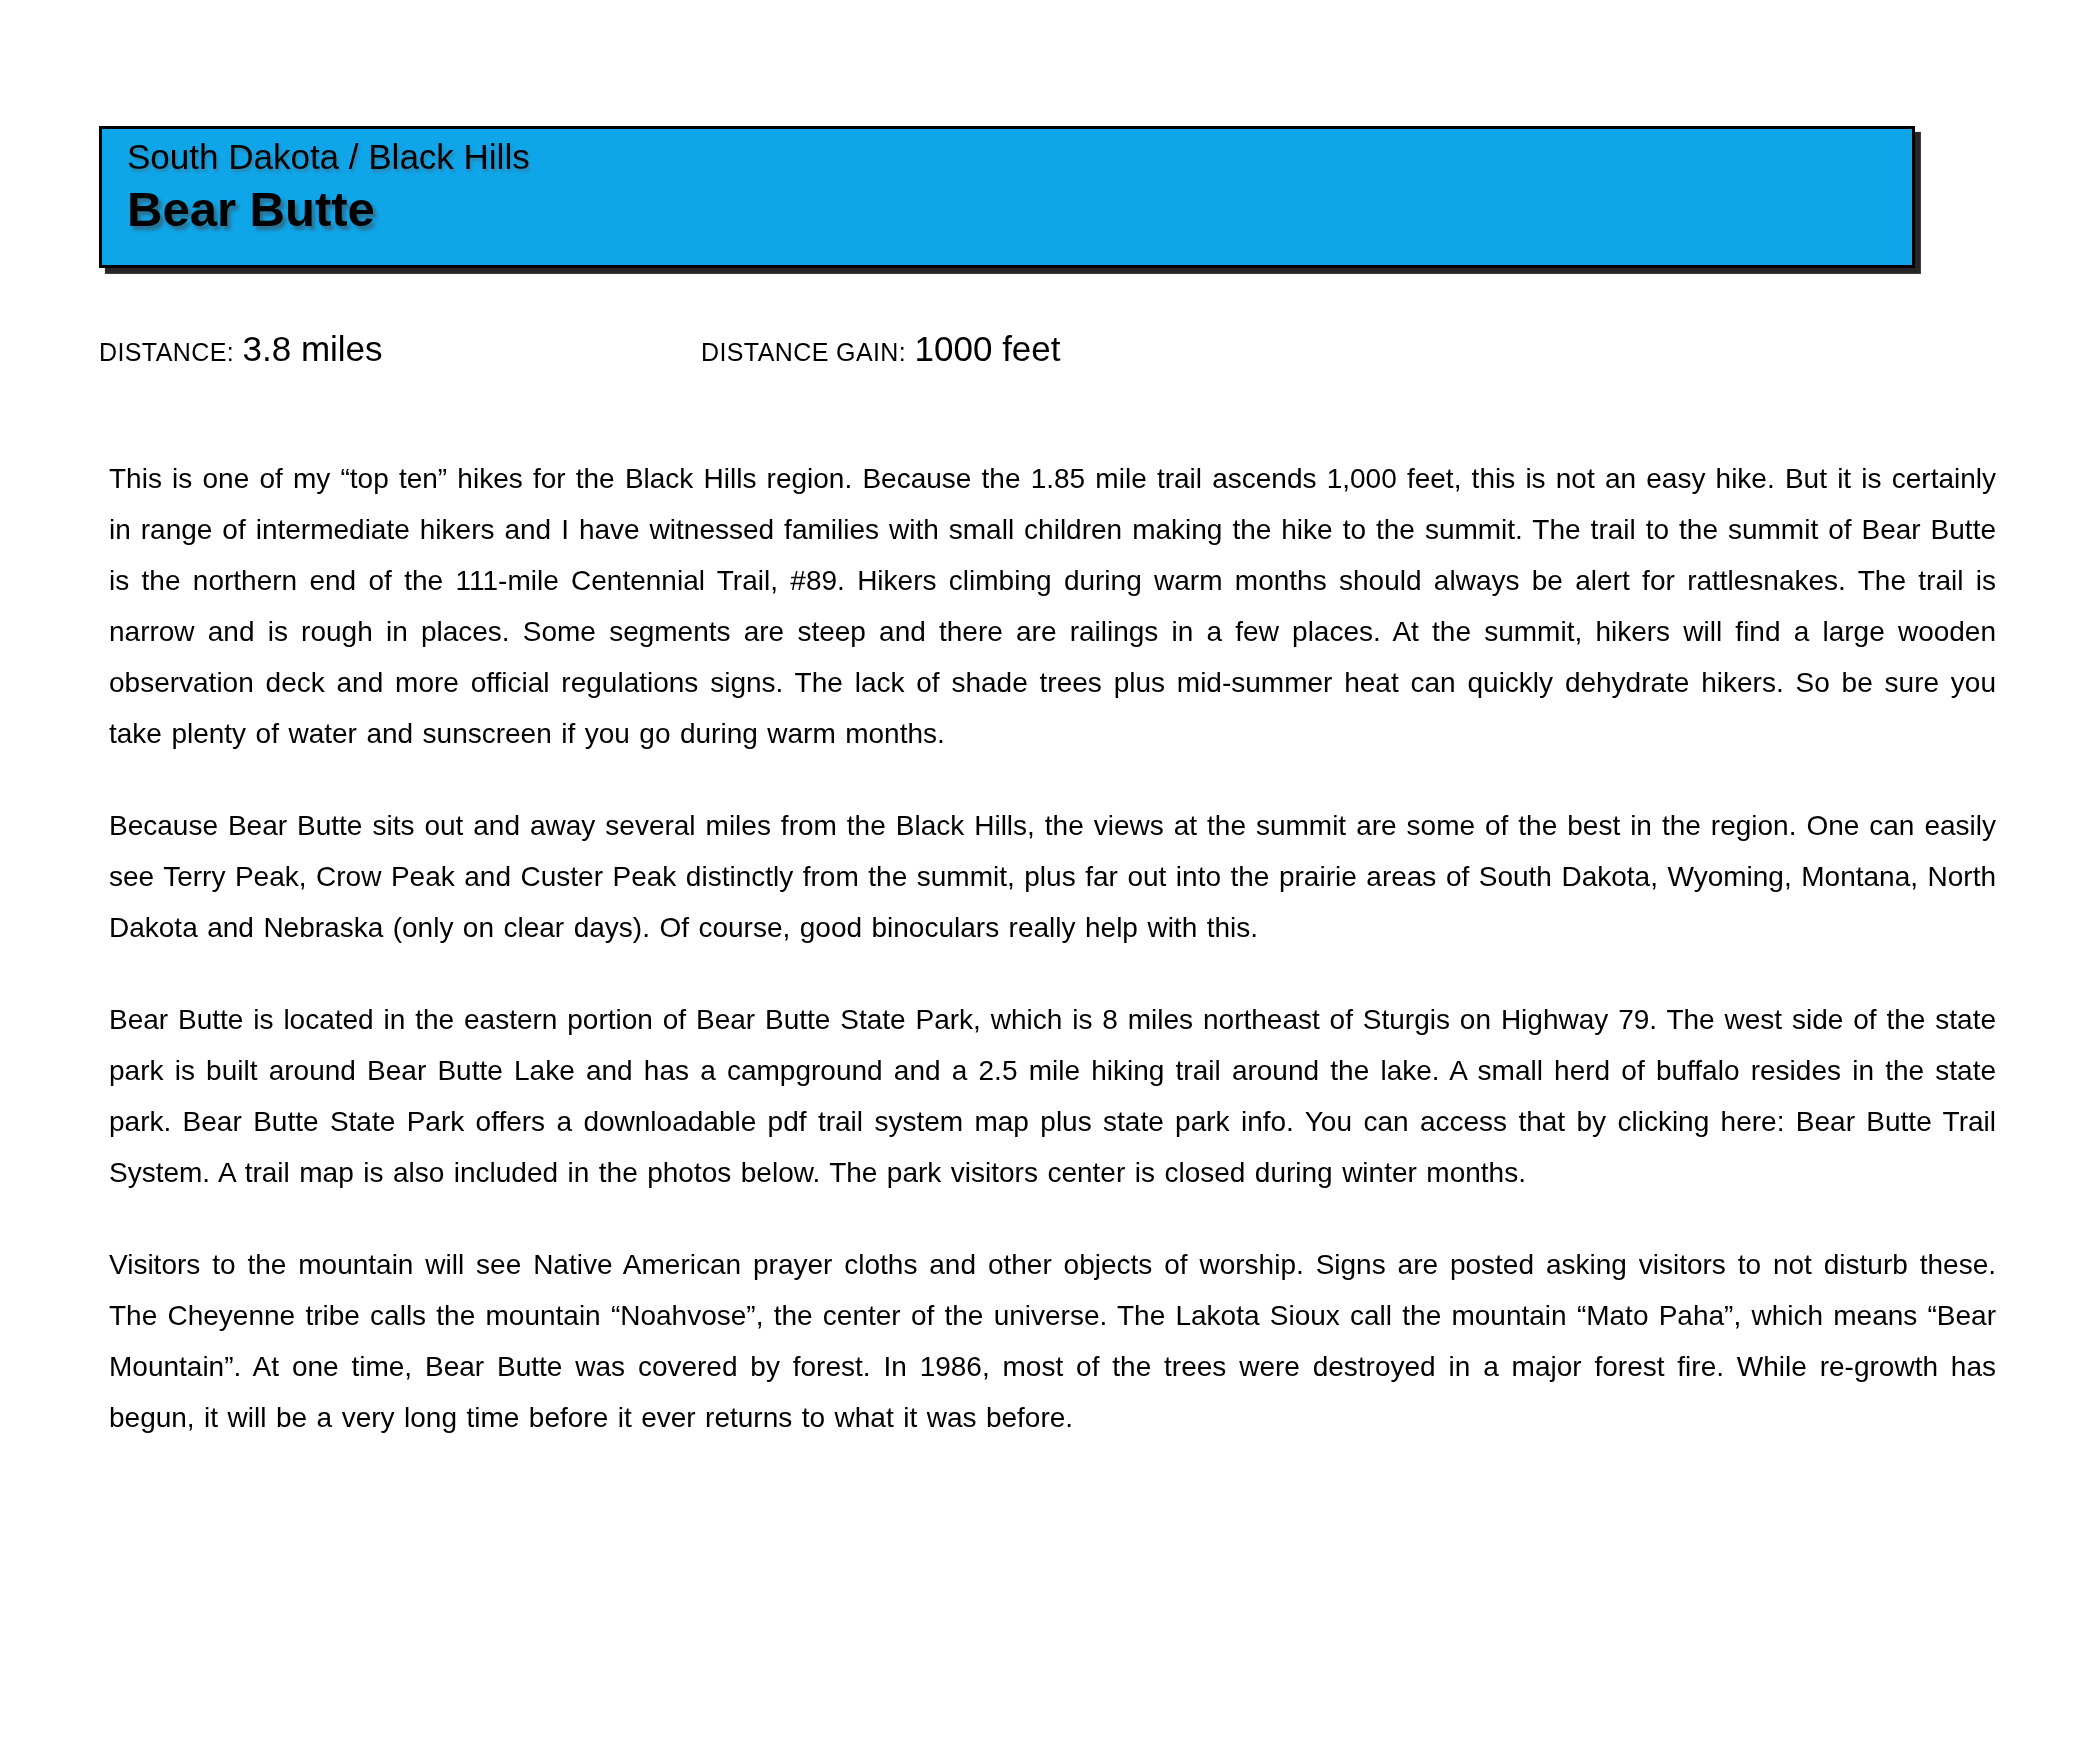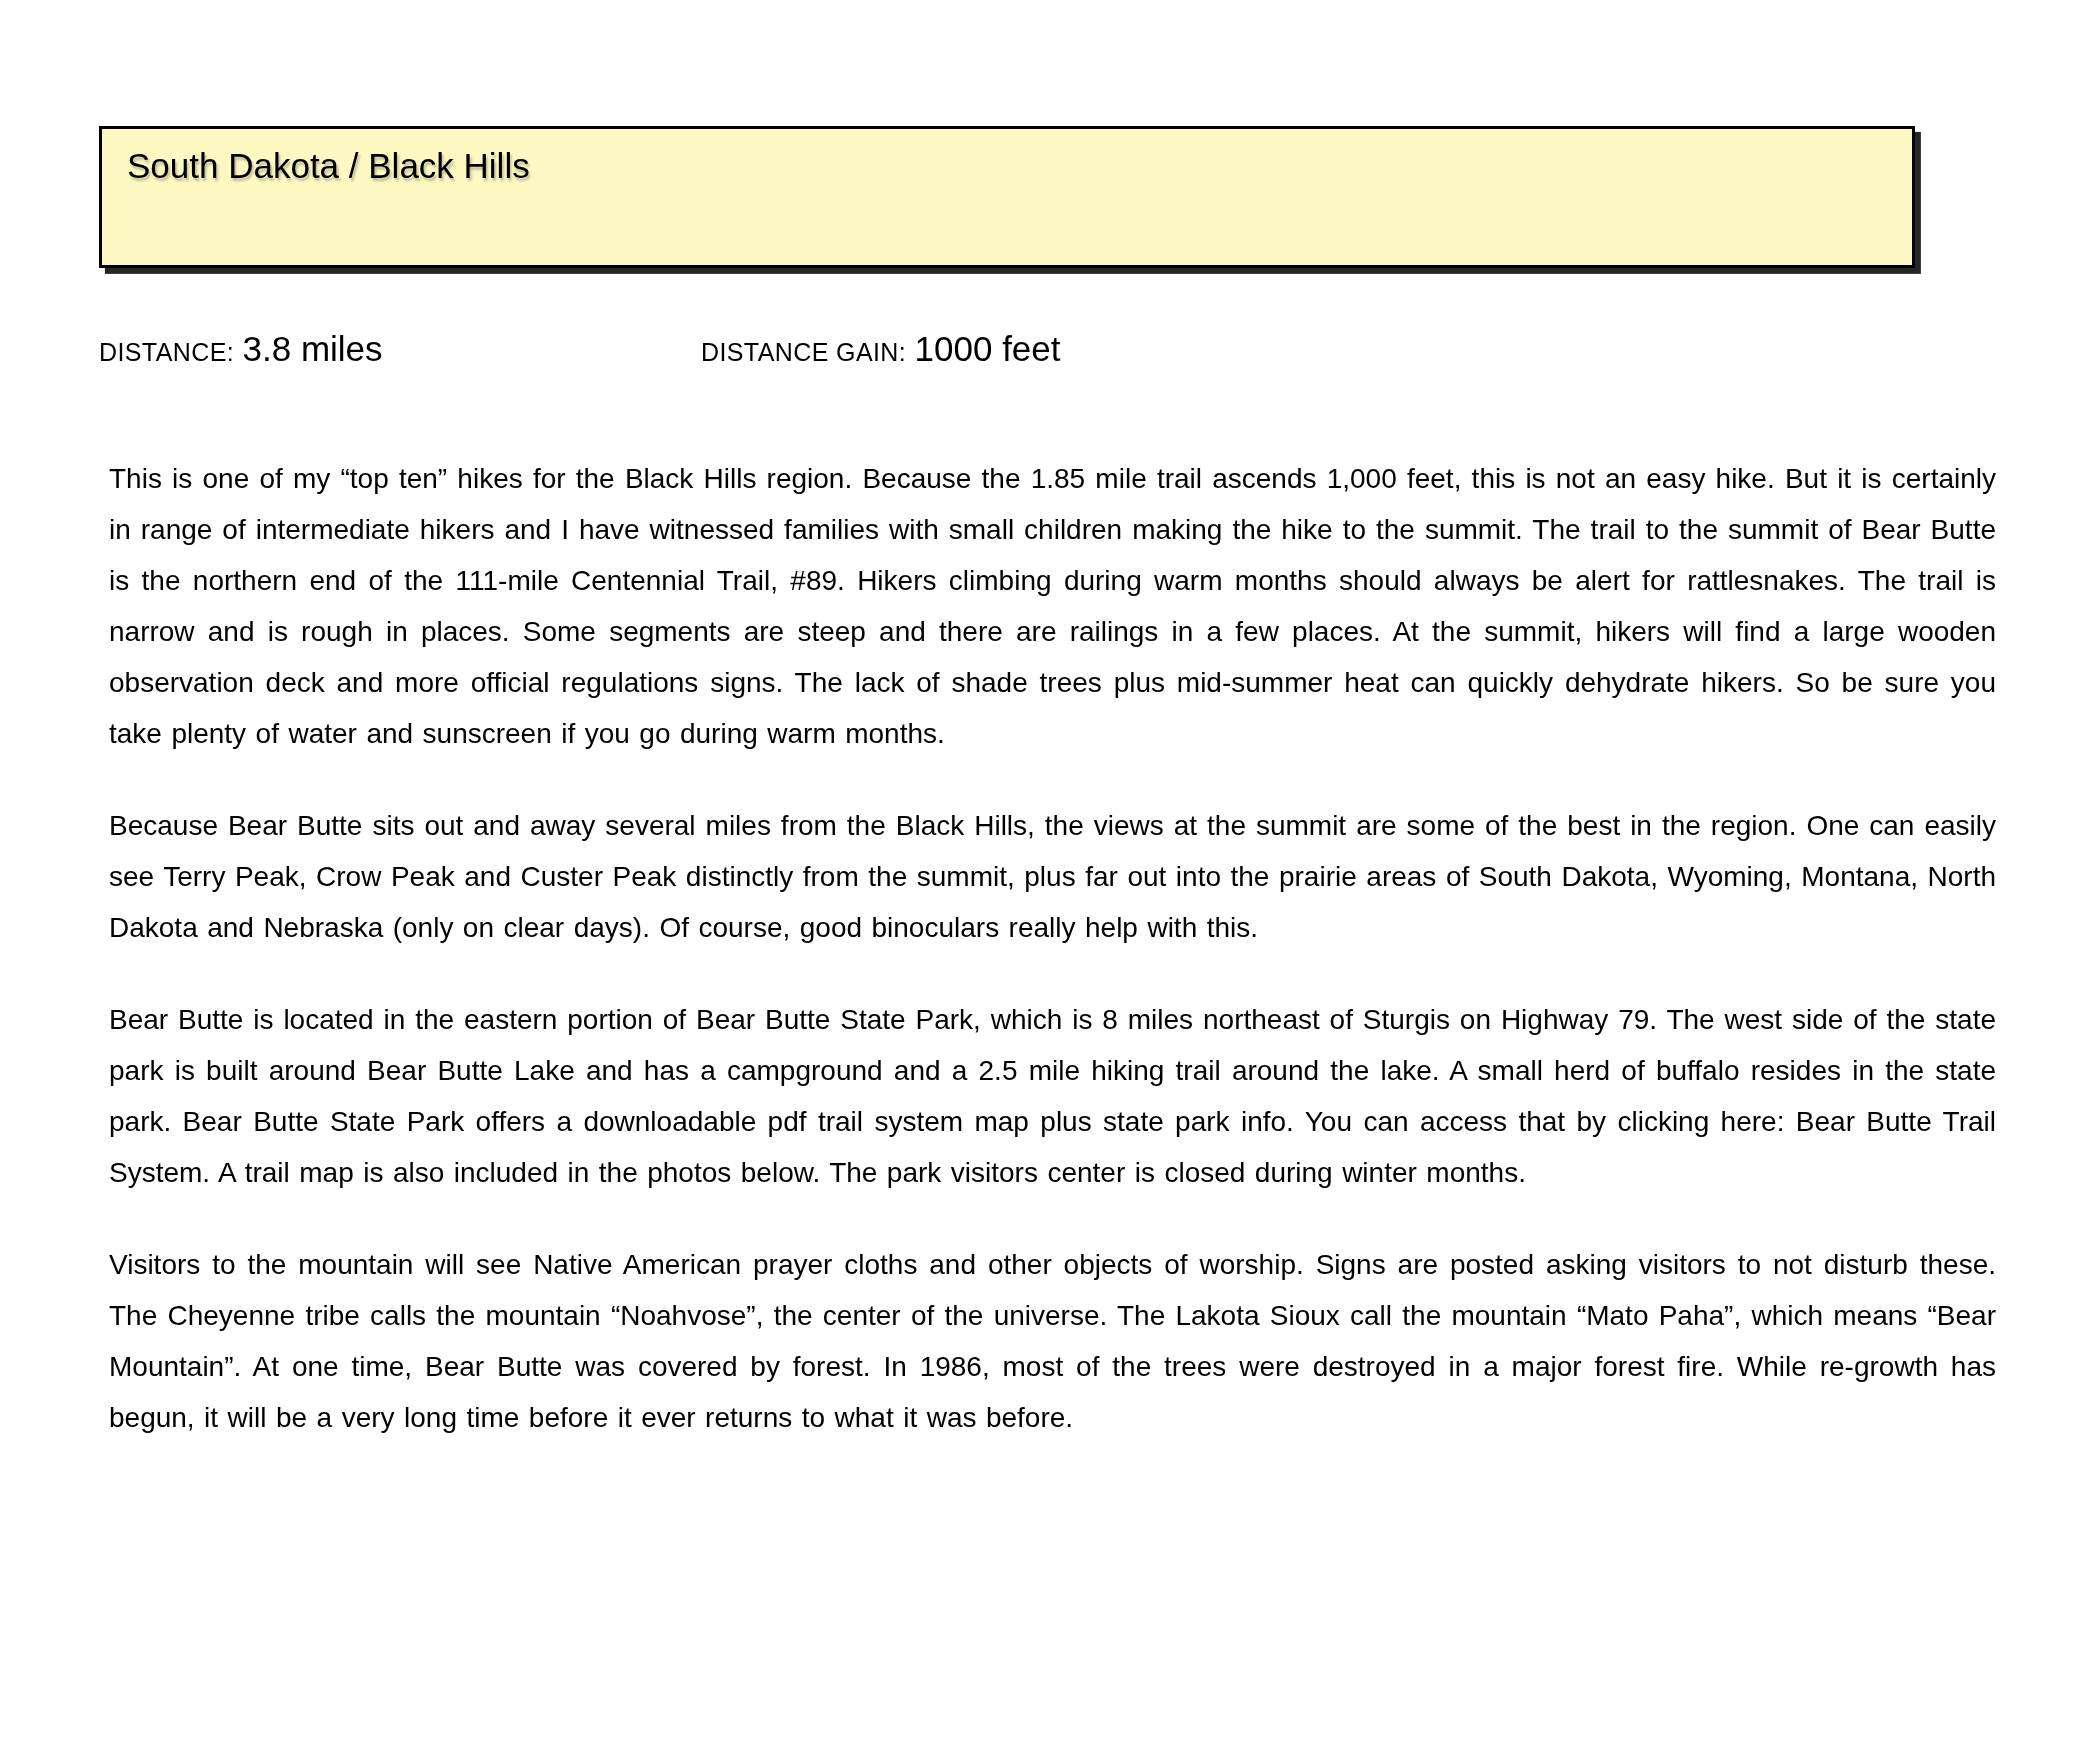--- a/index.html
+++ b/index.html
@@ -13,24 +13,24 @@
     overflow: hidden;
   }
   .page {
     width: 2091px;
     height: 1737px;
     padding: 126px 96px 0 99px;
   }
   .header-box {
     width: 1816px;
     height: 142px;
-    background: #fef9c3;
+    background: #0ea5e9;
     border: 3.4px solid #000000;
     box-shadow: 5.9px 5.9px 0 rgba(0,0,0,0.85);
-    padding: 15px 0 0 25px;
+    padding: 6px 0 0 25px;
   }
   .region {
     font-size: 35px;
     line-height: 44px;
     font-weight: 400;
     color: #000000;
     text-shadow: 1.7px 2.5px 2.5px rgba(90,90,90,0.40);
   }
   .title {
     font-size: 49px;
@@ -70,20 +70,21 @@
   }
   .content p:last-child { margin-bottom: 0; }
 </style>
 </head>
 <body>
 
 <div class="page">
 
   <div class="header-box">
     <div class="region">South Dakota / Black Hills</div>
+    <div class="title">Bear Butte</div>
   </div>
 
   <div class="stats">
     <div class="stat stat-1">
       <span class="stat-label">DISTANCE:</span><span class="stat-value">3.8 miles</span>
     </div>
     <div class="stat stat-2">
       <span class="stat-label">DISTANCE GAIN:</span><span class="stat-value">1000 feet</span>
     </div>
   </div>

